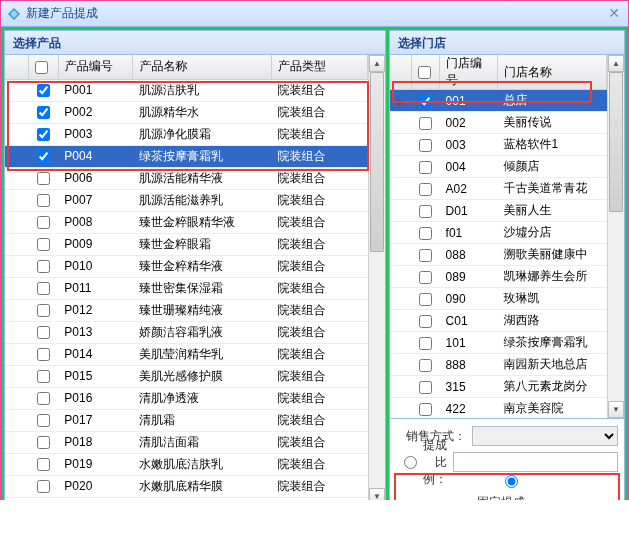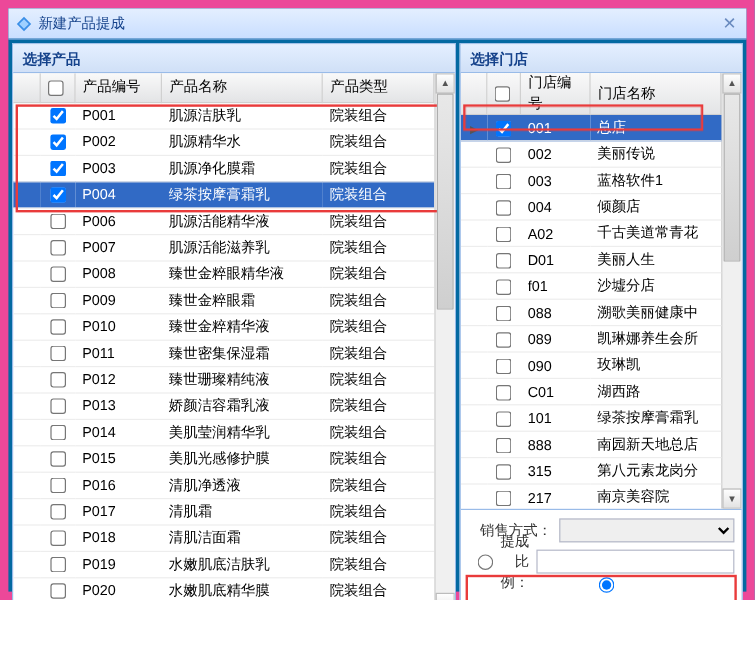--- a/index.html
+++ b/index.html
@@ -1,17 +1,17 @@
 <!DOCTYPE html>
 <html><head>
 <meta charset="utf-8">
 <style>
 * { box-sizing: border-box; margin: 0; padding: 0; }
 body { font-family: "Microsoft YaHei", Arial, sans-serif; font-size: 12px; background: #fff; }
-.dialog { width: 629px; height: 500px; border: 7px solid #ec4899; background: #0369a1; }
+.dialog { width: 629px; height: 500px; border: 1px solid #ec4899; background: #22c55e; }
 .title-bar { height: 26px; background: linear-gradient(#e4efff, #c9deff); border-bottom: 1px solid #8db2e3; display: flex; align-items: center; padding: 0 6px; }
 .title-bar .icon { width: 14px; height: 14px; margin-right: 5px; }
 .title-bar .title { flex: 1; color: #15428b; font-size: 12px; }
 .close-btn { width: 16px; height: 16px; color: #6a8bbf; cursor: pointer; font-size: 14px; text-align: center; line-height: 14px; }
 .body { display: flex; height: 482px; padding: 3px; gap: 3px; }
 .panel { border: 1px solid #99bbe8; display: flex; flex-direction: column; background: #fff; }
 .panel.left { width: 386px; justify-content: center; }
 .panel.right { flex: 1; }
 .panel-header { height: 24px; background: linear-gradient(#e4efff, #d0e0f7); border-bottom: 1px solid #99bbe8; padding: 0 8px; line-height: 24px; color: #15428b; font-weight: bold; }
 .grid-wrap { flex: 1; display: flex; overflow: hidden; position: relative; }
@@ -319,21 +319,21 @@
                 </tr>
                 <tr>
                   <td class="col-mark"></td>
                   <td class="col-chk"><input type="checkbox" style=""></td>
                   <td>315</td>
                   <td>第八元素龙岗分</td>
                 </tr>
                 <tr>
                   <td class="col-mark"></td>
                   <td class="col-chk"><input type="checkbox" style=""></td>
-                  <td>217</td>
+                  <td>422</td>
                   <td>南京美容院</td>
                 </tr>
               </tbody>
           </table>
           <div class="highlight-box" style="left:2px; top:26px; width:200px; height:22px;"></div>
         </div>
         <div class="scrollbar-fake">
           <div class="sb-btn">▲</div>
           <div class="sb-track">
               <div class="sb-thumb" style="top:0;height:140px;"></div>

